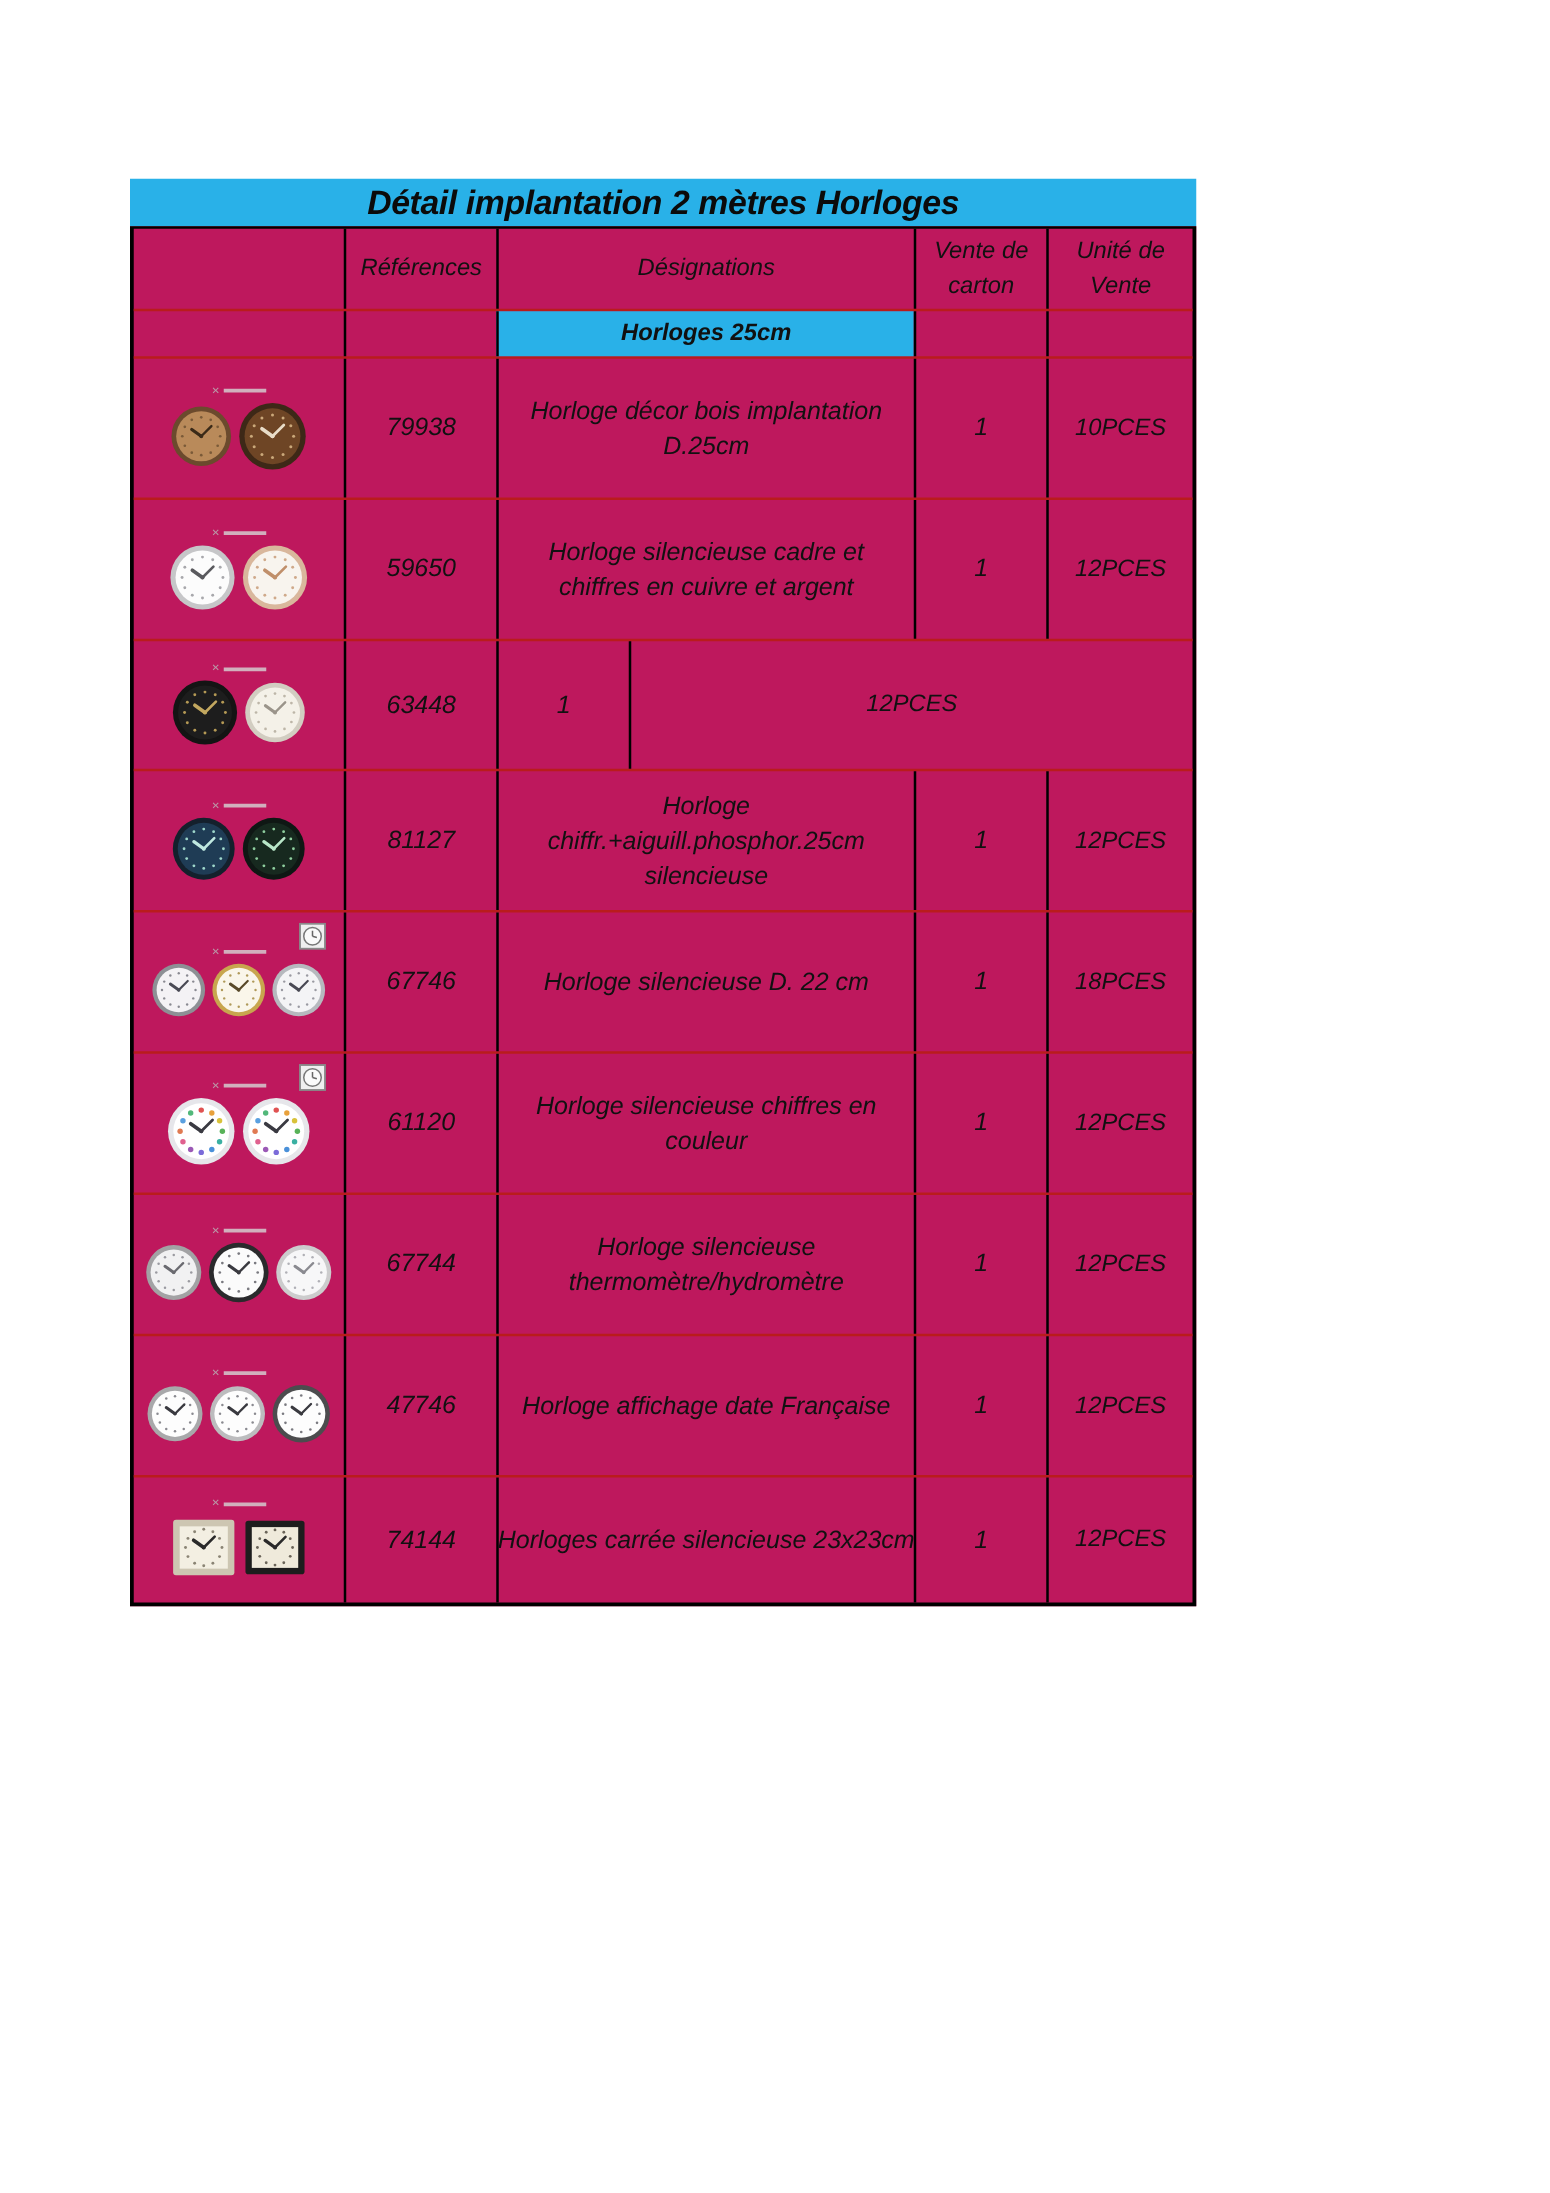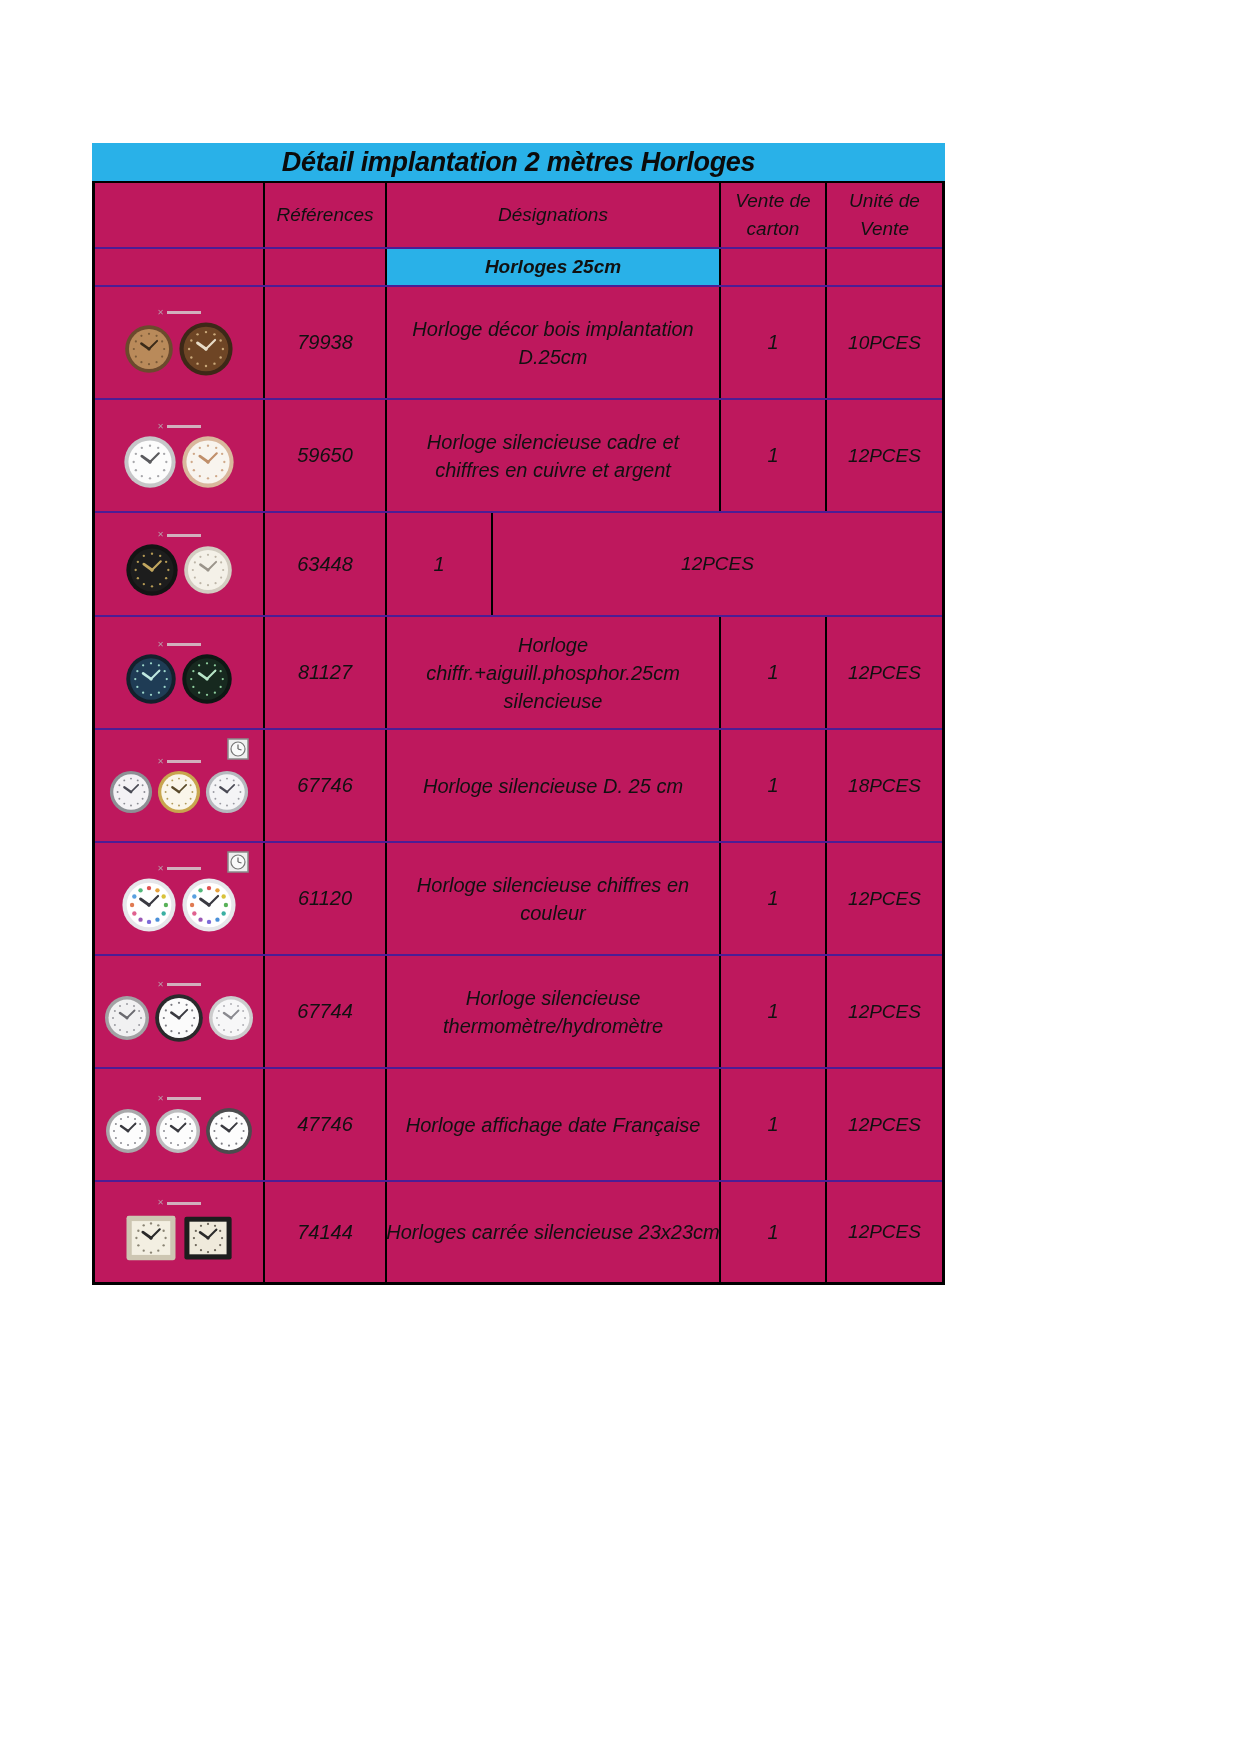--- a/index.html
+++ b/index.html
@@ -1,25 +1,25 @@
 <!DOCTYPE html>
 <html><head>
 <meta charset="utf-8">
 <style>
   html,body{margin:0;padding:0;background:#fff;}
   .page{position:relative;width:1240px;height:1754px;background:#ffffff;overflow:hidden;
         font-family:"Liberation Sans",sans-serif;color:#111;}
-  .sheet{position:absolute;left:92px;top:143px;width:853px;}
+  .sheet{position:absolute;left:104px;top:143px;width:853px;}
   
   .title-bar{height:38px;display:flex;align-items:center;justify-content:center;
              font-size:27px;font-weight:bold;font-style:italic;letter-spacing:-0.3px;color:#0b0b0b;}
   
   .tbl{border:3px solid #000;border-top:2px solid #000;background:#be185d;}
   .row{display:flex;}
-  .row + .row{border-top:2px solid #4c1d95;}
+  .row + .row{border-top:2px solid #b91c1c;}
   .cell{box-sizing:border-box;display:flex;align-items:center;justify-content:center;
         text-align:center;font-style:italic;overflow:hidden;}
   .cell + .cell{border-left:2px solid #000;}
   .c1{width:168px;flex:0 0 168px;}
   .c2{width:122px;flex:0 0 122px;}
   .c3{width:334px;flex:0 0 334px;}
   .c4{width:106px;flex:0 0 106px;}
   .c5{flex:1 1 auto;}
   .header-row{height:64px;}
   .header-row .cell{font-size:19px;line-height:1.45;padding:2px 6px;}
@@ -340,21 +340,21 @@
               </svg>
             </div>
     <div class="badge"><svg width="22" height="22" viewBox="0 0 22 22">
                 <rect x="1" y="1" width="20" height="20" fill="#efefef" stroke="#8a8a8a" stroke-width="1.5"></rect>
                 <circle cx="11" cy="11" r="7" fill="#fafafa" stroke="#777" stroke-width="1.2"></circle>
                 <line x1="11" y1="11" x2="11" y2="6.5" stroke="#666" stroke-width="1.2"></line>
                 <line x1="11" y1="11" x2="14.5" y2="12" stroke="#666" stroke-width="1.2"></line>
               </svg></div>
           </div>
     <div class="cell c2 ref">67746</div>
-    <div class="cell c3 des">Horloge silencieuse D. 25 cm</div>
+    <div class="cell c3 des">Horloge silencieuse D. 22 cm</div>
     <div class="cell c4 num">1</div>
     <div class="cell c5 unit">18PCES</div>
   </div>
         <div class="row product-row">
     <div class="cell c1 img-cell">
       <div class="brand">
               <span class="x">✕</span>
               <span class="bar"></span>
             </div>
       <div class="clocks">

